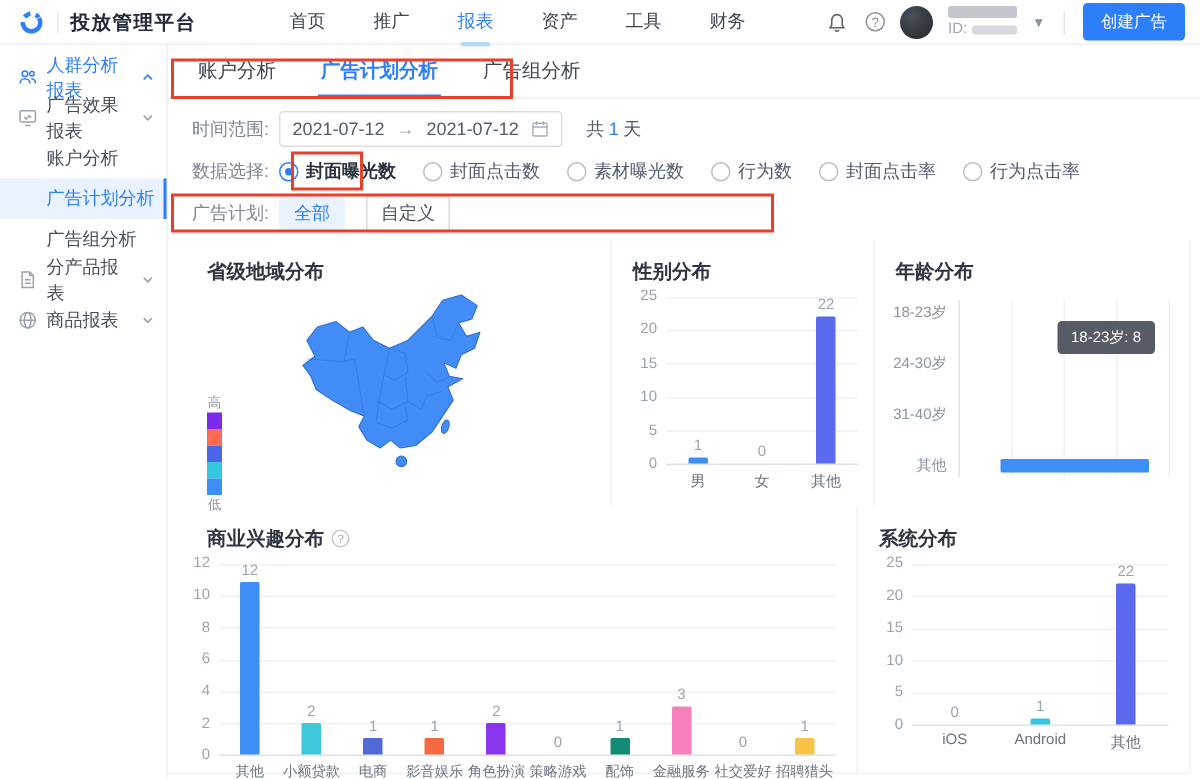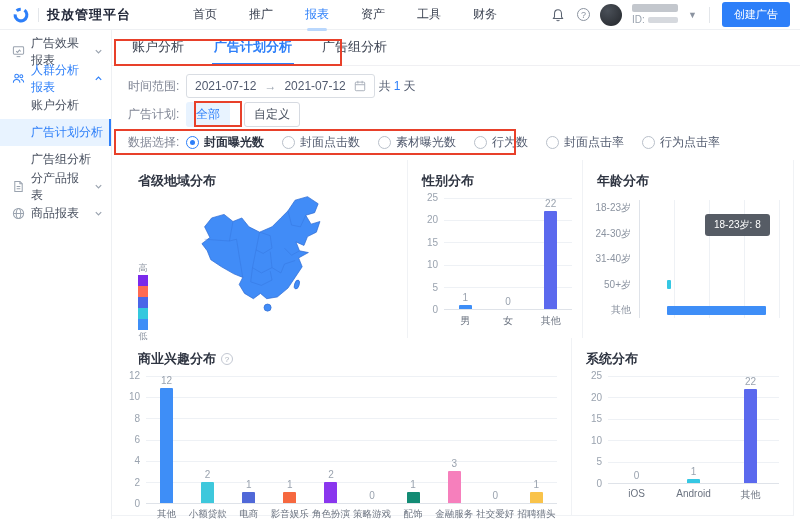--- a/index.html
+++ b/index.html
@@ -46,21 +46,21 @@
   .tabs { height:36px; display:flex; align-items:stretch; gap:26px; padding-left:18px; border-bottom:1px solid #f0f0f3; }
   .tab { display:flex; align-items:center; font-size:13px; color:#3c4352; cursor:pointer; border-bottom:2px solid transparent; padding:0 2px; }
   .tab.active { color:#2d7ff9; border-bottom-color:#2d7ff9; font-weight:bold; }
 
   
   .filters { padding:8px 0 0 16px; }
   .frow { display:flex; align-items:center; height:24px; }
   .frow + .frow { margin-top:4px; }
   .flabel { width:58px; color:#808695; font-size:12px; }
   .date-box { display:flex; align-items:center; gap:8px; border:1px solid #d9dde3; border-radius:3px; height:24px; padding:0 8px; color:#515a6e; cursor:pointer; }
-  .days { margin-left:4px; color:#515a6e; }
+  .days { margin-left:16px; color:#515a6e; }
   .days b { color:#2d7ff9; font-weight:normal; margin:0 3px; }
   .pill { background:#e8f3ff; color:#2d7ff9; border-radius:3px; padding:4px 10px; font-size:12px; cursor:pointer; }
   .btn-plain { background:#fff; border:1px solid #d6dae1; border-radius:3px; color:#4a5260; font-size:12px; padding:3px 9px; margin-left:14px; cursor:pointer; }
   .radios { display:flex; align-items:center; gap:18px; }
   .radio { display:flex; align-items:center; gap:5px; cursor:pointer; color:#515a6e; }
   .radio.sel { color:#2b3240; font-weight:bold; }
   .rb { width:13px; height:13px; border-radius:50%; border:1px solid #b9c0ca; background:#fff; position:relative; flex-shrink:0; }
   .radio.sel .rb { border-color:#2d7ff9; }
   .radio.sel .rb::after { content:""; position:absolute; left:3px; top:3px; width:5px; height:5px; border-radius:50%; background:#2d7ff9; }
 
@@ -149,48 +149,48 @@
     </span>
     <span class="caret">▼</span>
     <span class="v-divider"></span>
     <button class="create-btn">创建广告</button>
   </div>
 </div>
 
 <div class="content">
 
   <div class="sidebar">
-    <div class="side-item">
-      <span class="chev">
-        <svg width="13" height="13" viewBox="0 0 14 14" fill="none" stroke="currentColor" stroke-width="1.1">
-            <rect x="1.5" y="2" width="11" height="8" rx="1"></rect>
-            <path d="M4.5 6.5 6 8 8 5.5 9.5 7"></path>
-            <path d="M5 12.5 h4"></path>
-          </svg>
-      </span>
-      <span class="lbl">广告效果报表</span>
-      <span class="chev">
-          <svg width="9" height="9" viewBox="0 0 10 10" fill="none" stroke="currentColor" stroke-width="1.3">
-            <path d="M2 3.5 L5 6.5 L8 3.5"></path>
-          </svg>
-        </span>
-    </div>
     <div class="side-item blue">
       <span class="chev">
         <svg width="13" height="13" viewBox="0 0 14 14" fill="none" stroke="currentColor" stroke-width="1.1">
             <circle cx="5" cy="4.5" r="2"></circle>
             <path d="M1.5 11.5 a3.5 3.5 0 0 1 7 0"></path>
             <circle cx="10" cy="4.5" r="1.6"></circle>
             <path d="M9.5 8 a3 3 0 0 1 3 3.3"></path>
           </svg>
       </span>
       <span class="lbl">人群分析报表</span>
       <span class="chev">
           <svg width="9" height="9" viewBox="0 0 10 10" fill="none" stroke="currentColor" stroke-width="1.3">
             <path d="M2 6.5 L5 3.5 L8 6.5"></path>
+          </svg>
+        </span>
+    </div>
+    <div class="side-item">
+      <span class="chev">
+        <svg width="13" height="13" viewBox="0 0 14 14" fill="none" stroke="currentColor" stroke-width="1.1">
+            <rect x="1.5" y="2" width="11" height="8" rx="1"></rect>
+            <path d="M4.5 6.5 6 8 8 5.5 9.5 7"></path>
+            <path d="M5 12.5 h4"></path>
+          </svg>
+      </span>
+      <span class="lbl">广告效果报表</span>
+      <span class="chev">
+          <svg width="9" height="9" viewBox="0 0 10 10" fill="none" stroke="currentColor" stroke-width="1.3">
+            <path d="M2 3.5 L5 6.5 L8 3.5"></path>
           </svg>
         </span>
     </div>
     <div class="side-sub">账户分析</div>
     <div class="side-sub active">广告计划分析</div>
     <div class="side-sub">广告组分析</div>
     <div class="side-item">
       <span class="chev">
         <svg width="13" height="13" viewBox="0 0 14 14" fill="none" stroke="currentColor" stroke-width="1.1">
             <path d="M3 1.5 h5.5 L11 4 v8.5 H3 Z"></path>
@@ -240,25 +240,20 @@
         <span class="date-box">
           <span>2021-07-12</span>
           <span style="color:#9aa3af;">→</span>
           <span>2021-07-12</span>
           <svg width="12" height="12" viewBox="0 0 14 14" fill="none" stroke="#a7aeb9" stroke-width="1.1">
               <rect x="1.5" y="2.5" width="11" height="10" rx="1"></rect>
               <path d="M1.5 5.5 h11 M4.5 1 v3 M9.5 1 v3"></path>
             </svg>
         </span>
         <span class="days"><span>共</span><b>1</b><span>天</span></span>
-      </div>
-      <div class="frow">
-        <span class="flabel">广告计划:</span>
-        <span class="pill">全部</span>
-        <button class="btn-plain">自定义</button>
       </div>
       <div class="frow">
         <span class="flabel">数据选择:</span>
         <span class="radios">
           <span class="radio sel">
               <span class="rb"></span>
               <span>封面曝光数</span>
             </span>
           <span class="radio">
               <span class="rb"></span>
@@ -275,20 +270,25 @@
           <span class="radio">
               <span class="rb"></span>
               <span>封面点击率</span>
             </span>
           <span class="radio">
               <span class="rb"></span>
               <span>行为点击率</span>
             </span>
         </span>
       </div>
+      <div class="frow">
+        <span class="flabel">广告计划:</span>
+        <span class="pill">全部</span>
+        <button class="btn-plain">自定义</button>
+      </div>
     </div>
 
     <div class="charts">
       <div class="crow">
 
         <div class="cell c-map">
           <div class="ctitle">省级地域分布</div>
           <svg class="map-svg" width="232" height="142" viewBox="0 0 230 160">
             <g fill="#418CF7" stroke="#2f6bd3" stroke-width="0.8" stroke-linejoin="round">
               <path d="M36,58 L30,46 L38,36 L52,32 L62,40 L72,36 L80,46 L92,52 L106,46 L116,36 L124,28 L132,16 L146,12 L158,20 L154,30 L144,33 L150,43 L160,40 L156,52 L146,57 L142,67 L133,63 L137,73 L147,75 L136,81 L140,91 L132,103 L124,115 L112,125 L100,127 L93,121 L85,127 L75,121 L69,111 L73,103 L63,99 L49,91 L37,83 L33,73 L27,65 Z"></path>
@@ -374,24 +374,20 @@
                 </div>
               <div class="hrow">
                   <span class="hlabel">24-30岁</span>
                   <div class="hbar" style="width: 0%; background: rgb(62, 142, 247);"></div>
                 </div>
               <div class="hrow">
                   <span class="hlabel">31-40岁</span>
                   <div class="hbar" style="width: 0%; background: rgb(62, 142, 247);"></div>
                 </div>
               <div class="hrow">
-                  <span class="hlabel">50+岁</span>
-                  <div class="hbar" style="width: 4%; background: rgb(53, 199, 227);"></div>
-                </div>
-              <div class="hrow">
                   <span class="hlabel">其他</span>
                   <div class="hbar" style="width: 88%; background: rgb(62, 142, 247);"></div>
                 </div>
             </div>
             <div class="tooltip">18-23岁: 8</div>
           </div>
         </div>
       </div>
 
       <div class="crow crow2">

